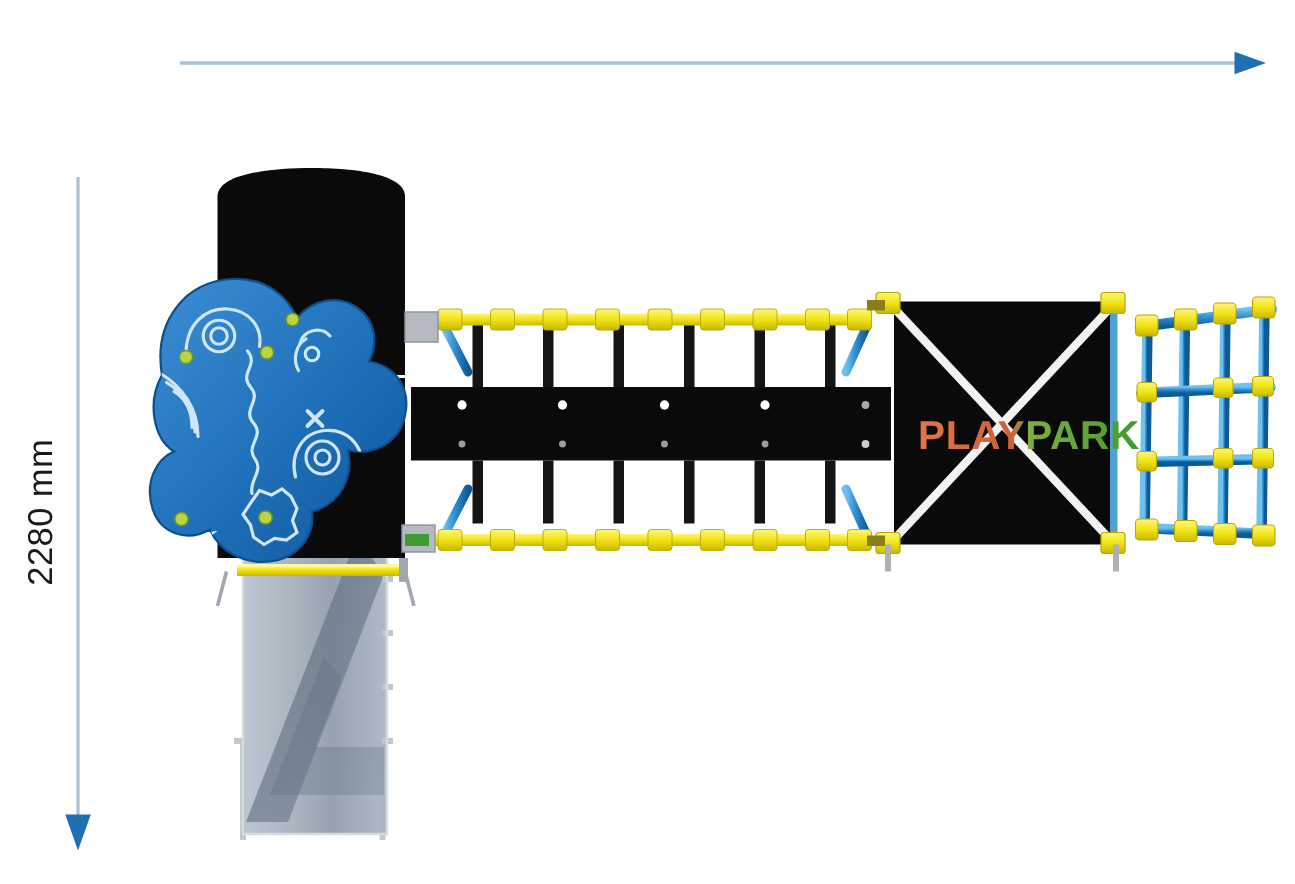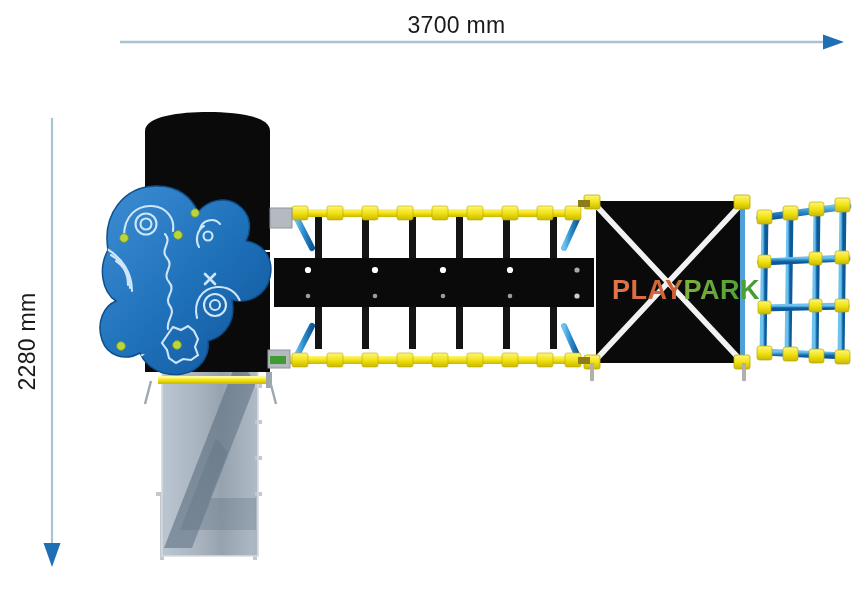--- a/index.html
+++ b/index.html
@@ -386,17 +386,16 @@
     </svg>
   </div>
 
   <div id="arrow-height-wrap" class="dim-arrow-svg">
     <svg width="24" height="450" viewBox="0 0 24 450" xmlns="http://www.w3.org/2000/svg">
       <line x1="12" y1="0" x2="12" y2="428" stroke="#a9c2d4" stroke-width="2.2"></line>
       <polygon points="3.5,425 20.5,425 12,449" fill="#1f6fb5"></polygon>
     </svg>
   </div>
 
-  <div id="label-width" class="dim-label">3700 mm</div>
 
   <div id="label-height" class="dim-label">2280 mm</div>
 
 </div>
 
 </body></html>

